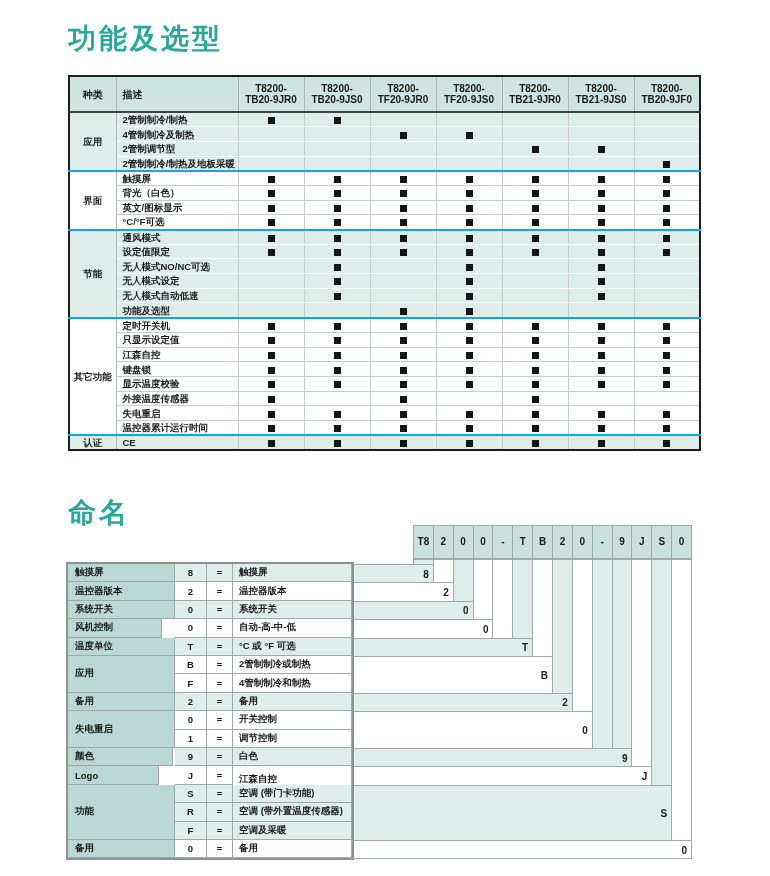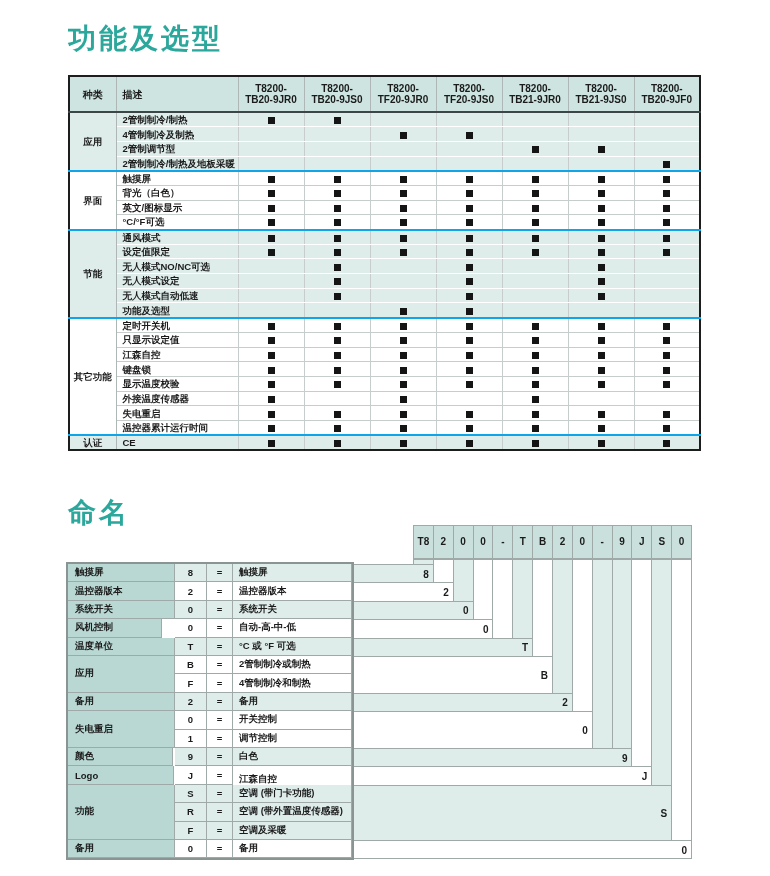--- a/index.html
+++ b/index.html
@@ -440,21 +440,21 @@
       <div class="abs band" style="left: 352px; top: 191.2px; width: 240.74px; height: 37.8px; background: rgb(255, 255, 255);">
         <div class="ch">0</div>
       </div>
       <div class="abs n-cell n-label" style="left: 68px; top: 228px; width: 105px; height: 18.4px;">颜色</div>
       <div class="abs n-cell n-val" style="left: 175px; top: 228px; width: 32px; height: 18.4px; background: rgb(222, 237, 234);">9</div>
       <div class="abs n-cell n-eq" style="left: 207px; top: 228px; width: 26px; height: 18.4px; background: rgb(222, 237, 234);">=</div>
       <div class="abs n-cell n-desc" style="left: 233px; top: 228px; width: 119px; height: 18.4px; background: rgb(222, 237, 234);">白色</div>
       <div class="abs band" style="left: 352px; top: 228px; width: 280.46px; height: 19.4px; background: rgb(222, 237, 234);">
         <div class="ch">9</div>
       </div>
-      <div class="abs n-cell n-label" style="left: 68px; top: 246.4px; width: 106px; height: 18.4px;">Logo</div>
+      <div class="abs n-cell n-label" style="left: 68px; top: 246.4px; width: 91px; height: 18.4px;">Logo</div>
       <div class="abs n-cell n-val" style="left: 175px; top: 246.4px; width: 32px; height: 18.4px; background: rgb(255, 255, 255);">J</div>
       <div class="abs n-cell n-eq" style="left: 207px; top: 246.4px; width: 26px; height: 18.4px; background: rgb(255, 255, 255);">=</div>
       <div class="abs n-cell n-desc" style="left: 233px; top: 246.4px; width: 119px; height: 27px; background: rgb(255, 255, 255);">江森自控</div>
       <div class="abs band" style="left: 352px; top: 246.4px; width: 300.32px; height: 19.4px; background: rgb(255, 255, 255);">
         <div class="ch">J</div>
       </div>
       <div class="abs n-cell n-label" style="left: 68px; top: 264.8px; width: 107px; height: 55.2px;">功能</div>
       <div class="abs n-cell n-val" style="left: 175px; top: 264.8px; width: 32px; height: 18.4px; background: rgb(222, 237, 234);">S</div>
       <div class="abs n-cell n-eq" style="left: 207px; top: 264.8px; width: 26px; height: 18.4px; background: rgb(222, 237, 234);">=</div>
       <div class="abs n-cell n-desc" style="left: 233px; top: 264.8px; width: 119px; height: 18.4px; background: rgb(222, 237, 234);">空调 (带门卡功能)</div>

